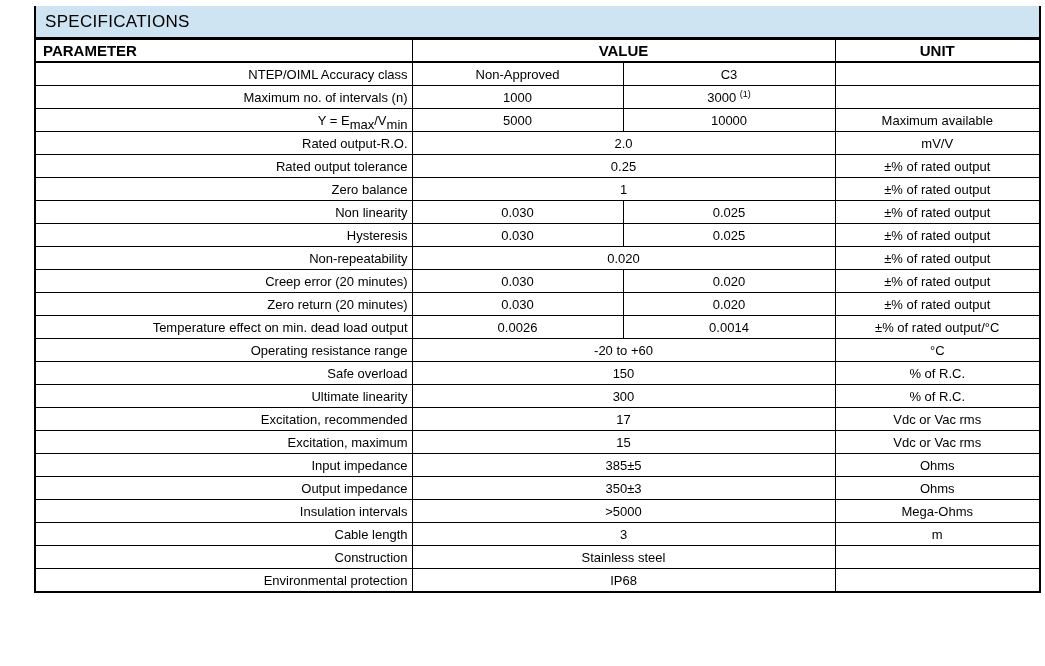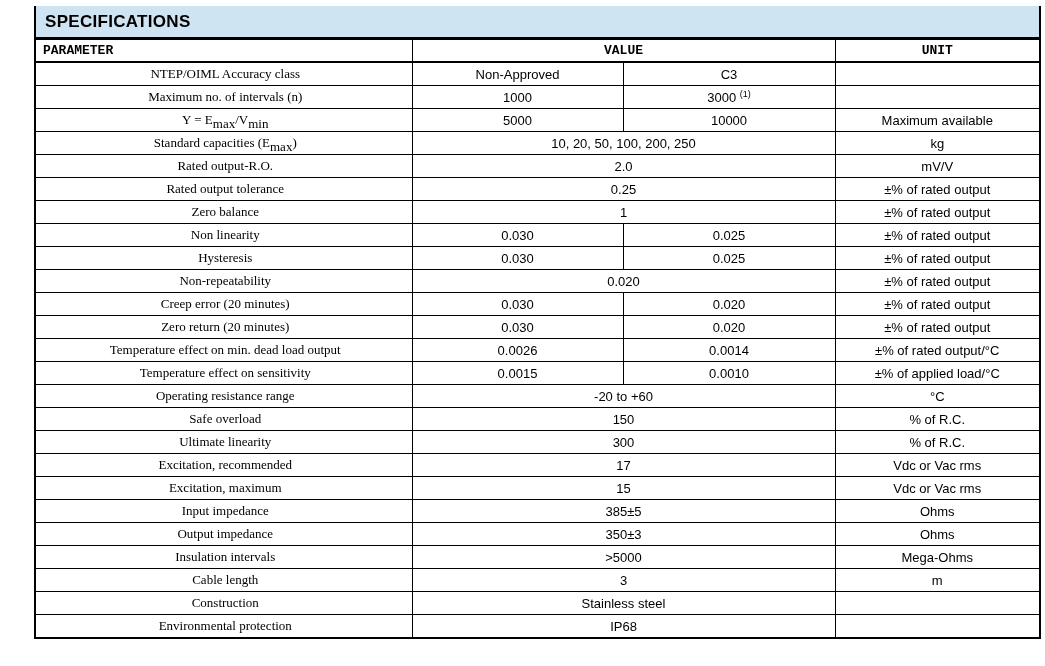--- a/index.html
+++ b/index.html
@@ -33,53 +33,51 @@
   }
   col.c-param{width:377px;}
   col.c-val1{width:211px;}
   col.c-val2{width:212px;}
   col.c-unit{width:205px;}
 
   th.banner-cell{
     background:var(--banner-bg);
     text-align:left;
     font-size:17px;
-    font-weight:700;
+    font-weight:400;
     letter-spacing:.3px;
     height:27px;
     padding:2px 8px 2px 9px;
     border-bottom:3px solid var(--border-col);
   }
   tr.header-row th{
     border:1px solid var(--border-col);
     border-bottom:2px solid var(--border-col);
-    font-size:13px;
+    font-size:15px;
     font-weight:bold;
     height:21px;
     text-align:center;
     padding:0 20px;
-    font-family:Liberation Mono, monospace;
   }
   tr.header-row th.h-param{
     text-align:left;
     padding-left:7px;
   }
   tbody td{
     border:1px solid var(--border-col);
     font-size:13px;
     height:22px;
     text-align:center;
     padding:0 4px;
     overflow:hidden;
     white-space:nowrap;
   }
   tbody td.param{
-    text-align:center;
+    text-align:right;
     padding-left:7px;
-    font-family:Liberation Serif, serif;
   }
   tbody td sub{
     font-size:13px;
     line-height:0;
   }
   tbody td sup{
     font-size:9px;
     line-height:0;
   }
 </style>
@@ -117,25 +115,20 @@
           <td class="val">3000 <sup>(1)</sup></td>
           <td class="unit"></td>
         </tr>
         <tr>
           <td class="param">Y = E<sub>max</sub>/V<sub>min</sub></td>
           <td class="val">5000</td>
           <td class="val">10000</td>
           <td class="unit">Maximum available</td>
         </tr>
         <tr>
-          <td class="param">Standard capacities (E<sub>max</sub>)</td>
-          <td class="val" colspan="2">10, 20, 50, 100, 200, 250</td>
-          <td class="unit">kg</td>
-        </tr>
-        <tr>
           <td class="param">Rated output-R.O.</td>
           <td class="val" colspan="2">2.0</td>
           <td class="unit">mV/V</td>
         </tr>
         <tr>
           <td class="param">Rated output tolerance</td>
           <td class="val" colspan="2">0.25</td>
           <td class="unit">±% of rated output</td>
         </tr>
         <tr>
@@ -170,26 +163,20 @@
           <td class="param">Zero return (20 minutes)</td>
           <td class="val">0.030</td>
           <td class="val">0.020</td>
           <td class="unit">±% of rated output</td>
         </tr>
         <tr>
           <td class="param">Temperature effect on min. dead load output</td>
           <td class="val">0.0026</td>
           <td class="val">0.0014</td>
           <td class="unit">±% of rated output/°C</td>
-        </tr>
-        <tr>
-          <td class="param">Temperature effect on sensitivity</td>
-          <td class="val">0.0015</td>
-          <td class="val">0.0010</td>
-          <td class="unit">±% of applied load/°C</td>
         </tr>
         <tr>
           <td class="param">Operating resistance range</td>
           <td class="val" colspan="2">-20 to +60</td>
           <td class="unit">°C</td>
         </tr>
         <tr>
           <td class="param">Safe overload</td>
           <td class="val" colspan="2">150</td>
           <td class="unit">% of R.C.</td>

